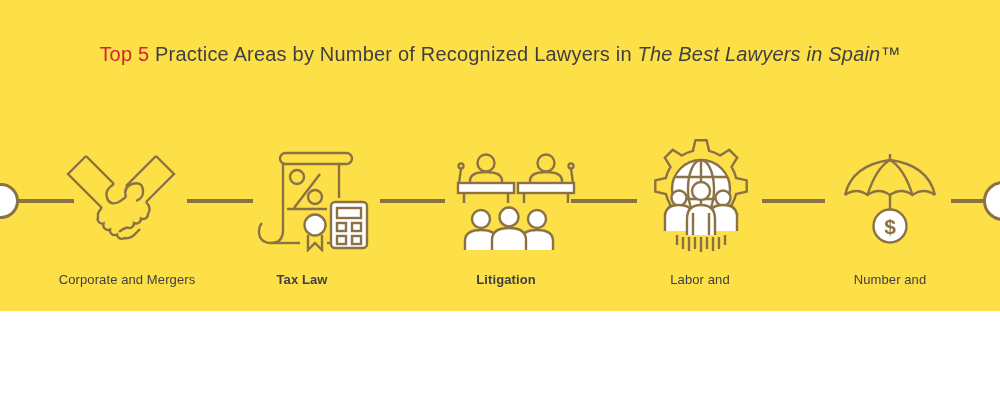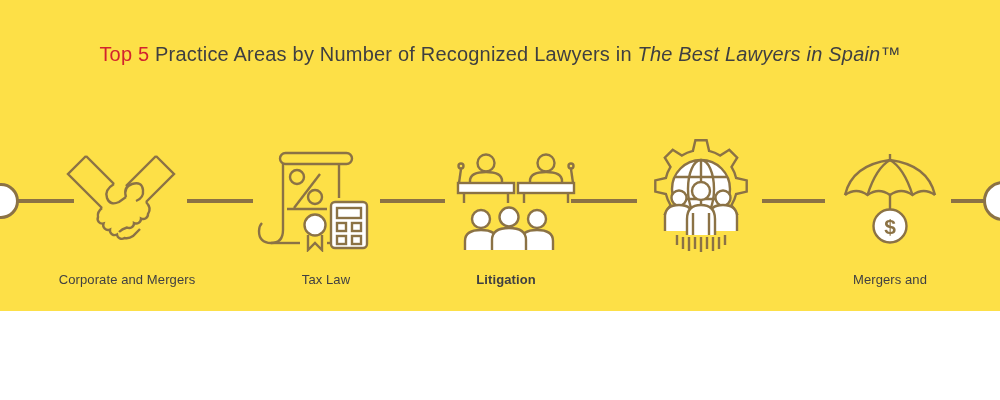--- a/index.html
+++ b/index.html
@@ -85,21 +85,21 @@
       <path d="M33 62 H73"></path>
       <circle class="wfill" cx="61" cy="78" r="10.5"></circle>
       <path d="M54 88 V103 L61 96 L68 103 V88"></path>
       <rect class="wfill" x="77" y="55" width="36" height="46" rx="4"></rect>
       <rect x="83" y="61" width="24" height="10"></rect>
       <rect x="83" y="76" width="9" height="8"></rect>
       <rect x="98" y="76" width="9" height="8"></rect>
       <rect x="83" y="89" width="9" height="8"></rect>
       <rect x="98" y="89" width="9" height="8"></rect>
     </svg>
-    <div class="label" style="left:216px;">
+    <div class="label" style="left:192px;font-weight:bold;">
       <span>Tax Law</span>
       <span></span>
     </div>
   </div>
 
   
   <div class="item">
     <svg class="icon" style="left:448px;top:150px;" width="128" height="102" viewBox="0 0 128 102">
       <circle cx="38" cy="13" r="8.5"></circle>
       <path d="M22 33 v-2 q0 -9 16 -9 q16 0 16 9 v2"></path>
@@ -137,33 +137,34 @@
       <circle class="wfill" cx="30" cy="61" r="7.5"></circle>
       <path class="wfill" d="M16 94 V80 Q16 68 30 68 Q44 68 44 80 V94"></path>
       <circle class="wfill" cx="74" cy="61" r="7.5"></circle>
       <path class="wfill" d="M60 94 V80 Q60 68 74 68 Q88 68 88 80 V94"></path>
       <circle class="wfill" cx="52" cy="54" r="9"></circle>
       <path class="wfill" d="M38 98 V82 Q38 68 52 68 Q66 68 66 82 V98"></path>
       <path d="M44 76 V98 M60 76 V98"></path>
       <path d="M28 98 v10 M34 100 v12 M40 100 v14 M46 100 v12 M52 100 v15 M58 100 v12 M64 100 v14 M70 100 v12 M76 98 v10"></path>
     </svg>
     <div class="label" style="left:590px;">
+      <span>Labor and</span>
     </div>
   </div>
 
   
   <div class="item">
     <svg class="icon" style="left:842px;top:152px;" width="96" height="96" viewBox="0 0 96 96">
       <path d="M48 2 V8"></path>
       <path d="M3 43 Q10 13 48 8 Q86 13 93 43"></path>
       <path d="M93 43 Q81.75 35 70.5 43 Q59.25 35 48 43 Q36.75 35 25.5 43 Q14.25 35 3 43"></path>
       <path d="M48 8 Q62 16 70.5 43"></path>
       <path d="M48 8 Q34 16 25.5 43"></path>
       <path d="M48 43 V57"></path>
       <circle class="wfill" cx="48" cy="74" r="16.5"></circle>
       <text x="48" y="81.5" font-size="21" text-anchor="middle">$</text>
     </svg>
     <div class="label" style="left:780px;">
-      <span>Mergers and</span>
+      <span>Number and</span>
     </div>
   </div>
 
 </div>
 
 </body></html>

